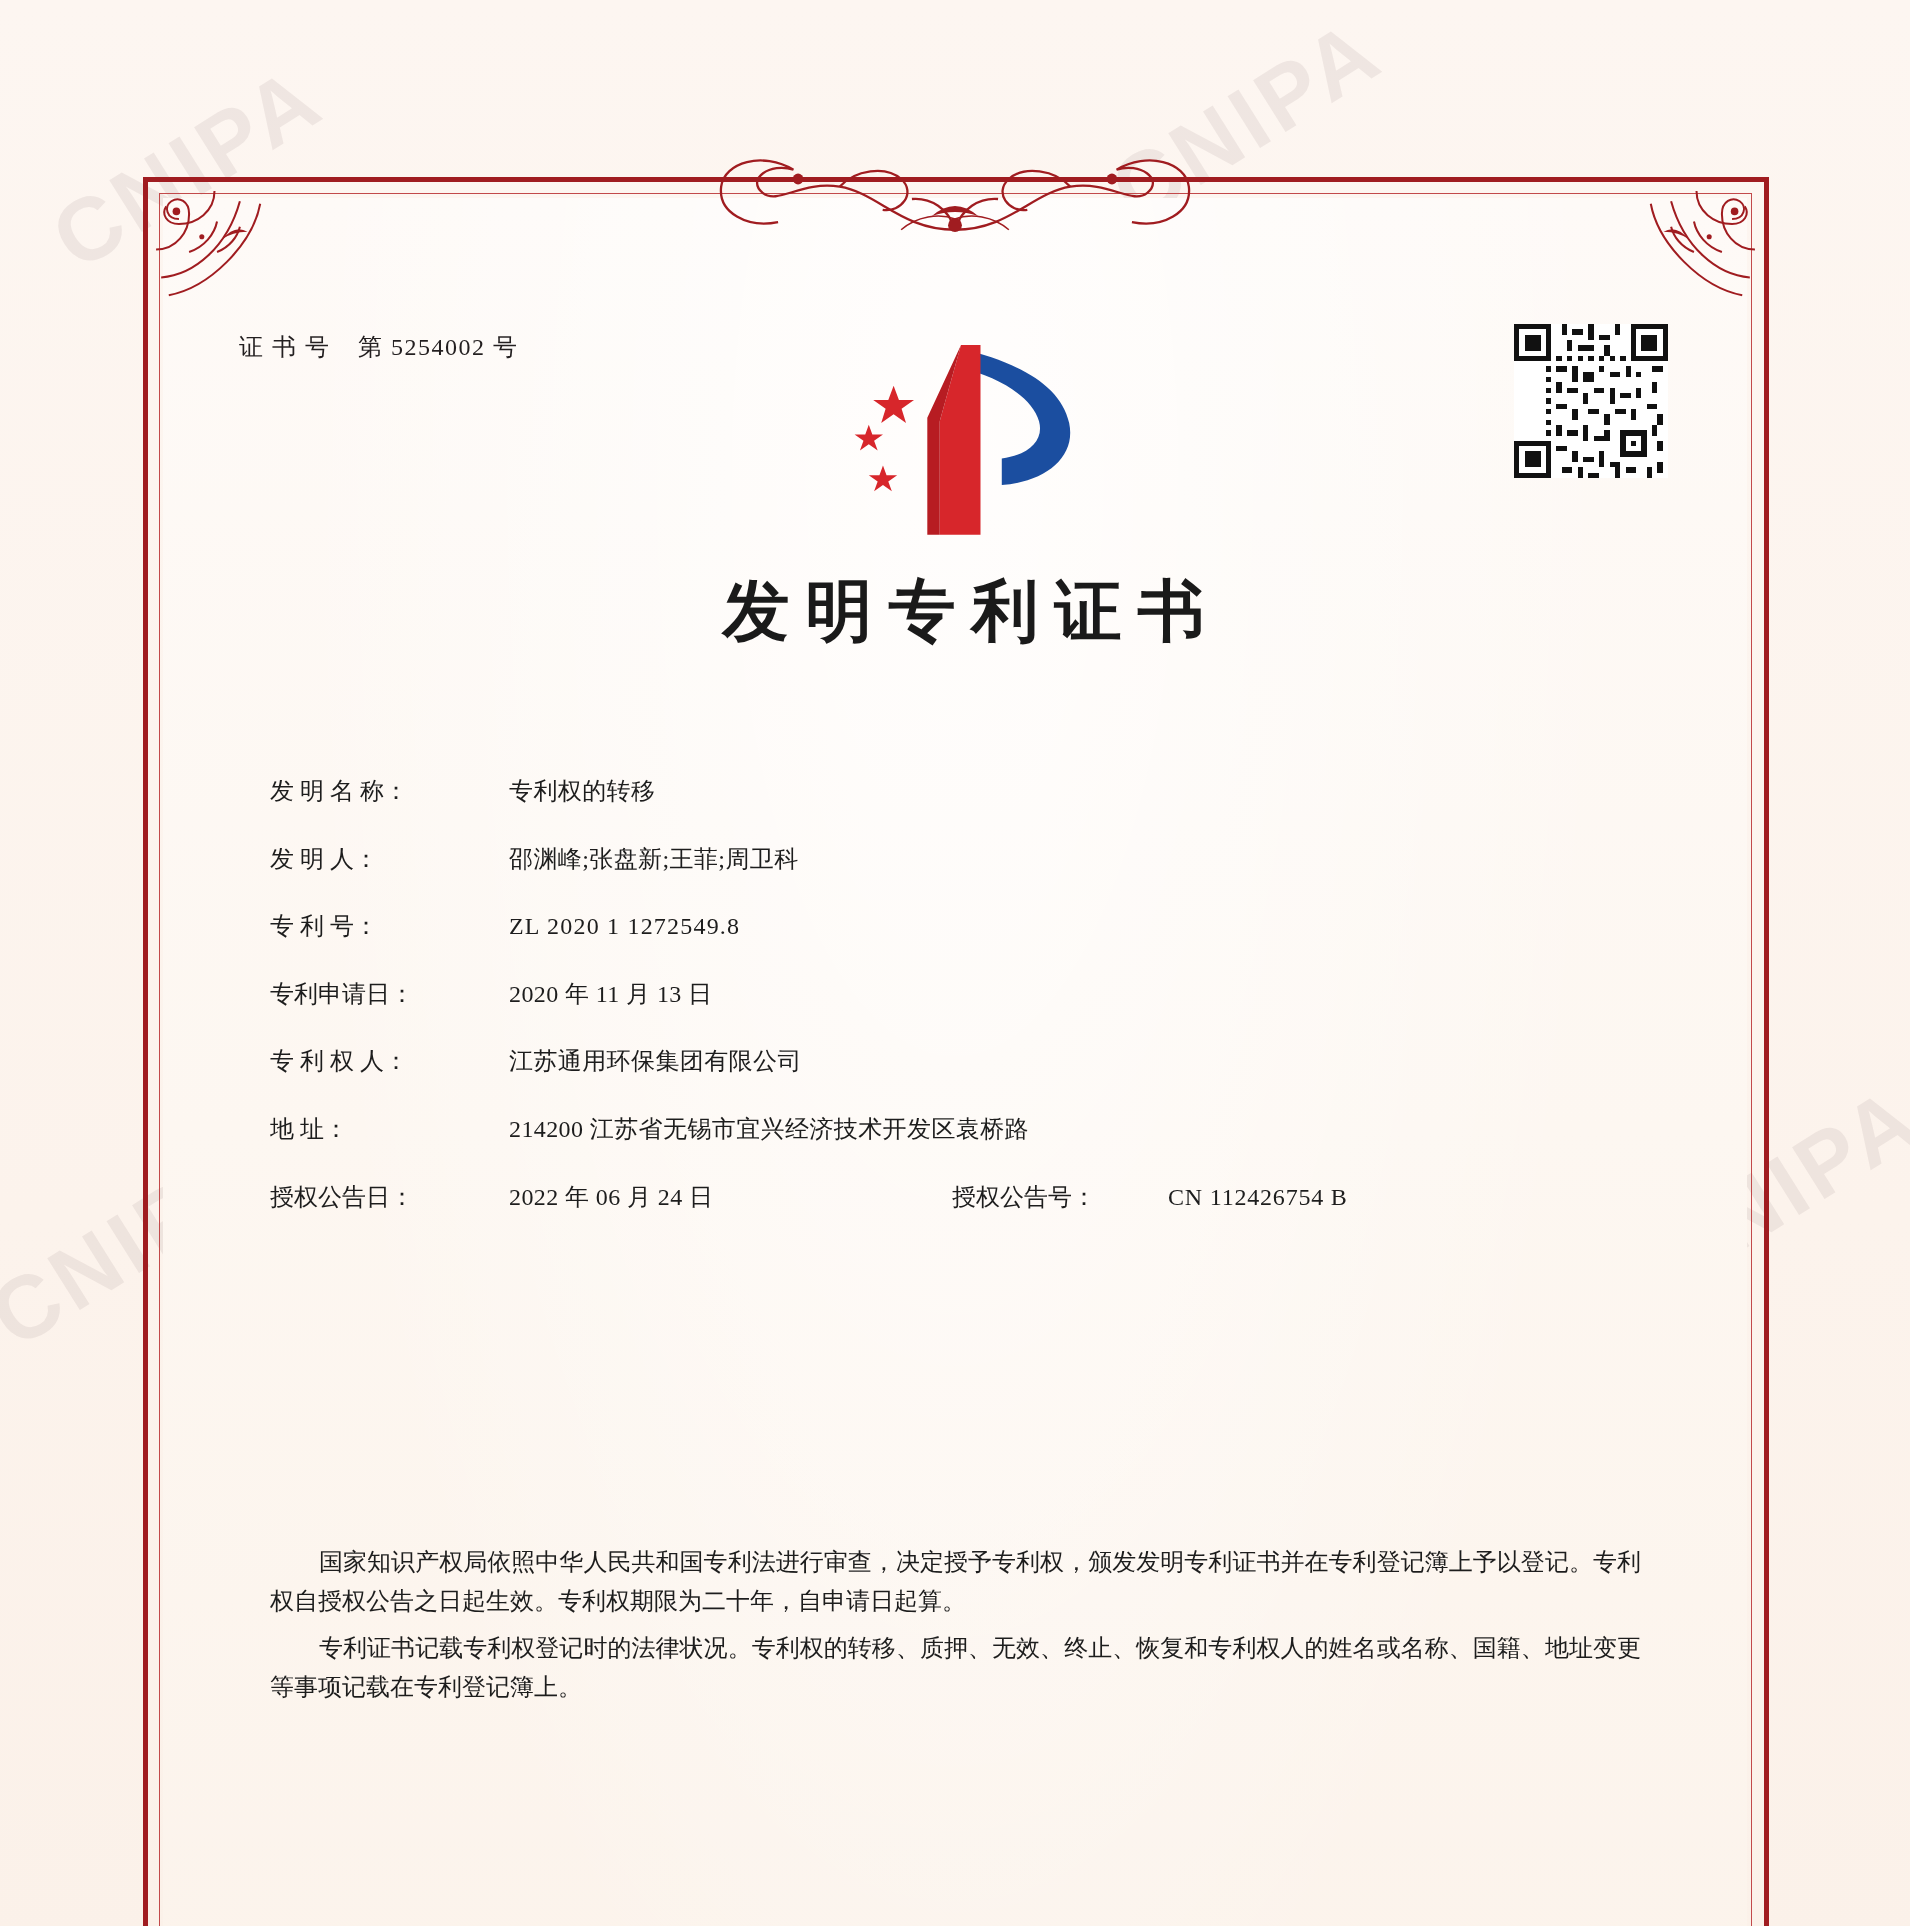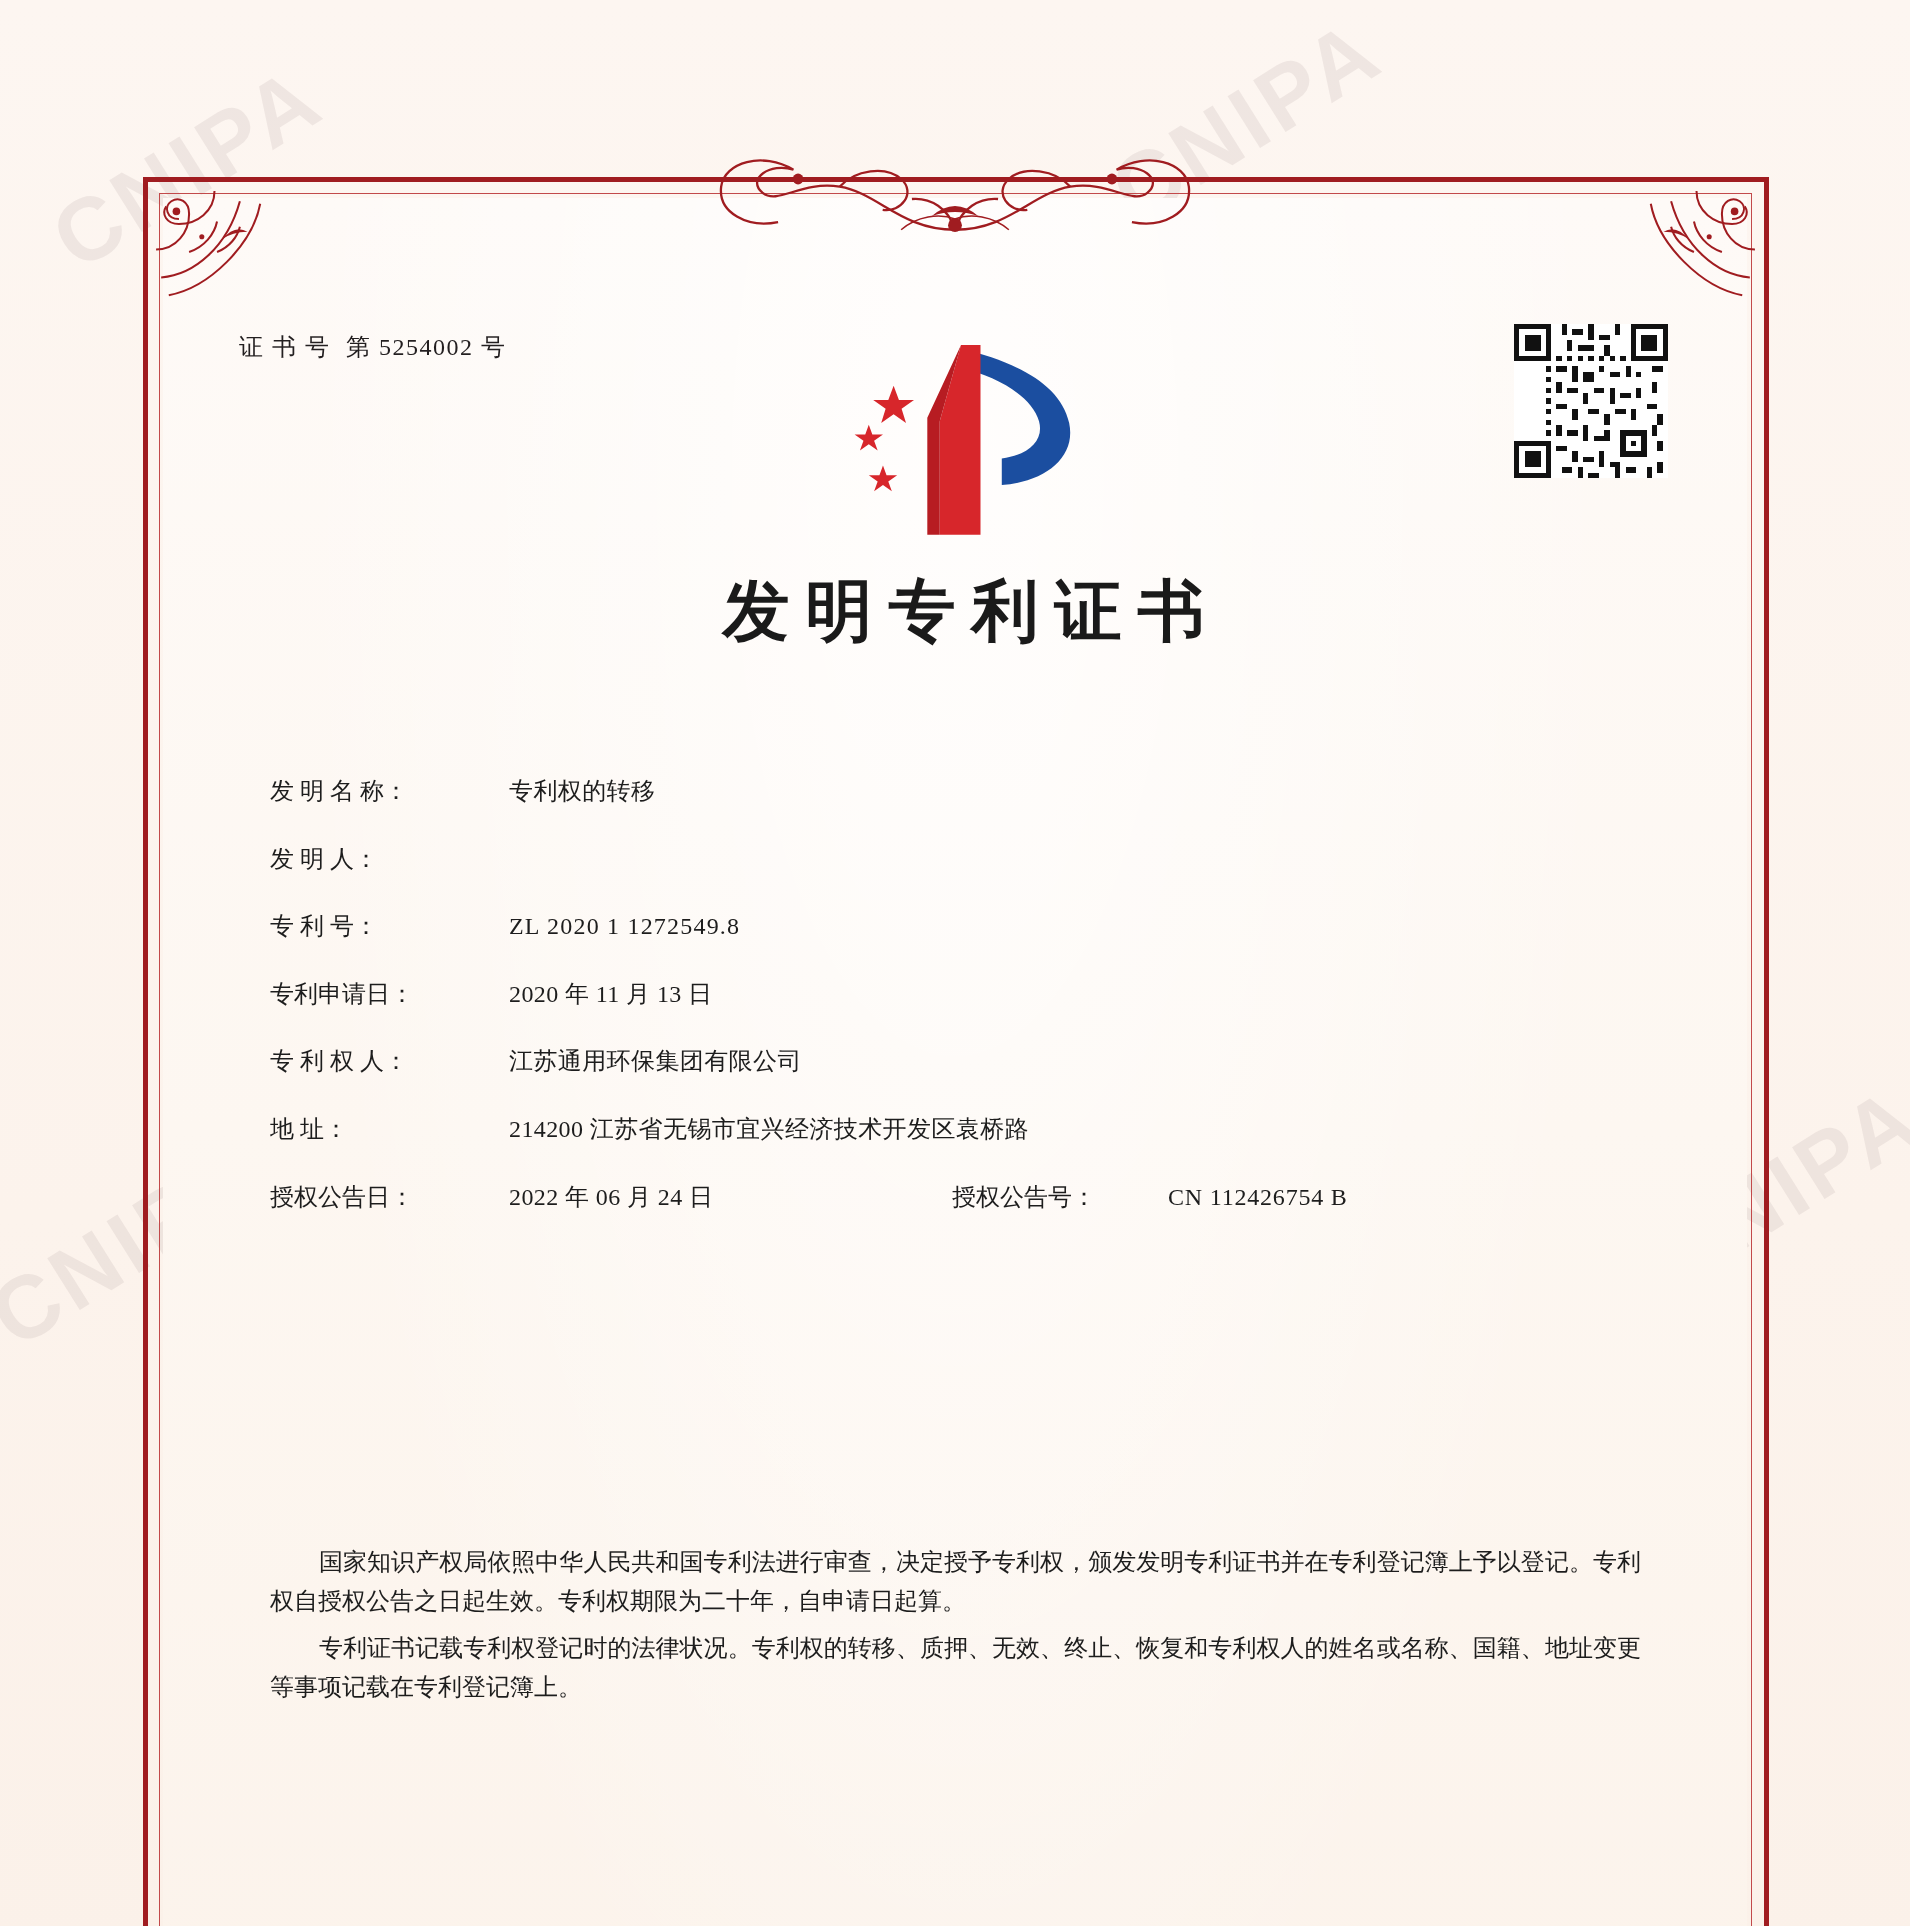--- a/index.html
+++ b/index.html
@@ -246,21 +246,21 @@
       <g fill="#a01c20">
         <circle cx="20" cy="20" r="3"></circle>
         <circle cx="40" cy="40" r="2"></circle>
         <path d="M56 42 q10 -12 20 -6 q-12 0 -20 6 z"></path>
       </g>
     </svg>
   </div>
 
   <div class="cert-no">
     <span>证 书 号</span>
-    <span style="margin-left:8px;">第 5254002 号</span>
+    <span style="margin-left:20px;">第 5254002 号</span>
   </div>
 
   <div class="qr">
     <svg width="154" height="154" viewBox="0 0 29 29" xmlns="http://www.w3.org/2000/svg" shape-rendering="crispEdges">
       <rect width="29" height="29" fill="#ffffff"></rect>
       <g fill="#111111">
 
         <rect x="0" y="0" width="7" height="1"></rect>
           <rect x="0" y="6" width="7" height="1"></rect>
         <rect x="0" y="0" width="1" height="7"></rect>
@@ -375,20 +375,21 @@
 
   <div class="fields">
 
     <div class="frow">
       <div class="flabel">发 明 名 称：</div>
       <div class="fvalue">专利权的转移</div>
     </div>
 
     <div class="frow">
       <div class="flabel">发    明    人：</div>
+      <div class="fvalue">邵渊峰;张盘新;王菲;周卫科</div>
     </div>
 
     <div class="frow">
       <div class="flabel">专    利    号：</div>
       <div class="fvalue mono-ish">ZL 2020 1 1272549.8</div>
     </div>
 
     <div class="frow">
       <div class="flabel">专利申请日：</div>
       <div class="fvalue">2020 年 11 月 13 日</div>

